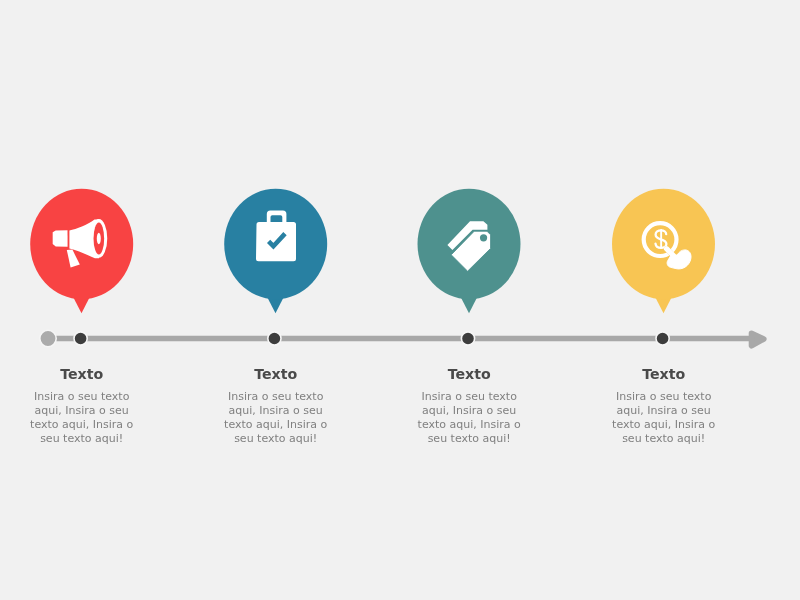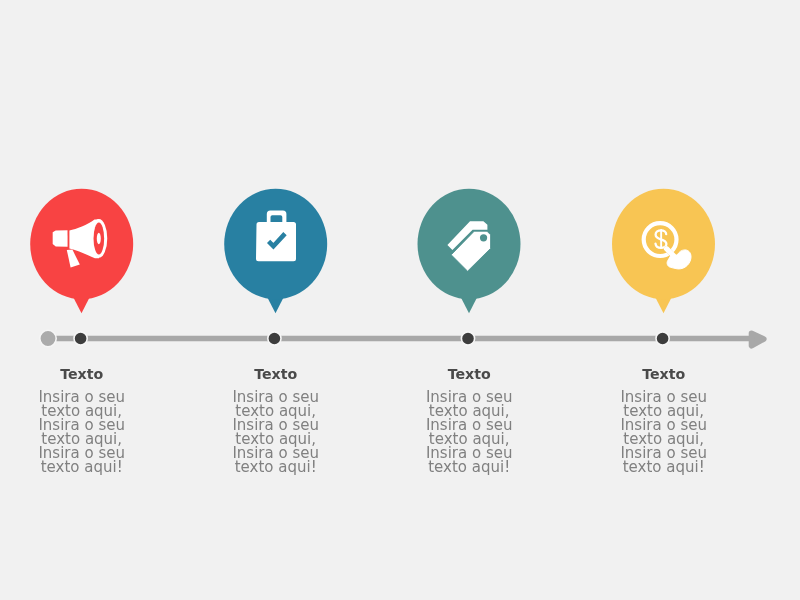--- a/index.html
+++ b/index.html
@@ -11,21 +11,21 @@
   }
   #stage{position:relative;width:664px;height:600px;background:#f1f1f1;}
   .step{transform:translateZ(0);}
   #art{position:absolute;left:0;top:0;}
   .step{position:absolute;text-align:center;width:110px;}
   .step-title{
     font-weight:bold;font-size:14.2px;line-height:14.2px;
     margin:0;white-space:nowrap;
   }
   .step-body{
-    font-size:15px;line-height:14.1px;margin:9.3px 0 0 0;
+    font-size:11px;line-height:14.1px;margin:9.3px 0 0 0;
   }
 </style>
 </head>
 <body>
 
 <div id="stage">
 
 <svg id="art" width="800" height="600" viewBox="0 0 800 600" xmlns="http://www.w3.org/2000/svg">
 
   <g>

